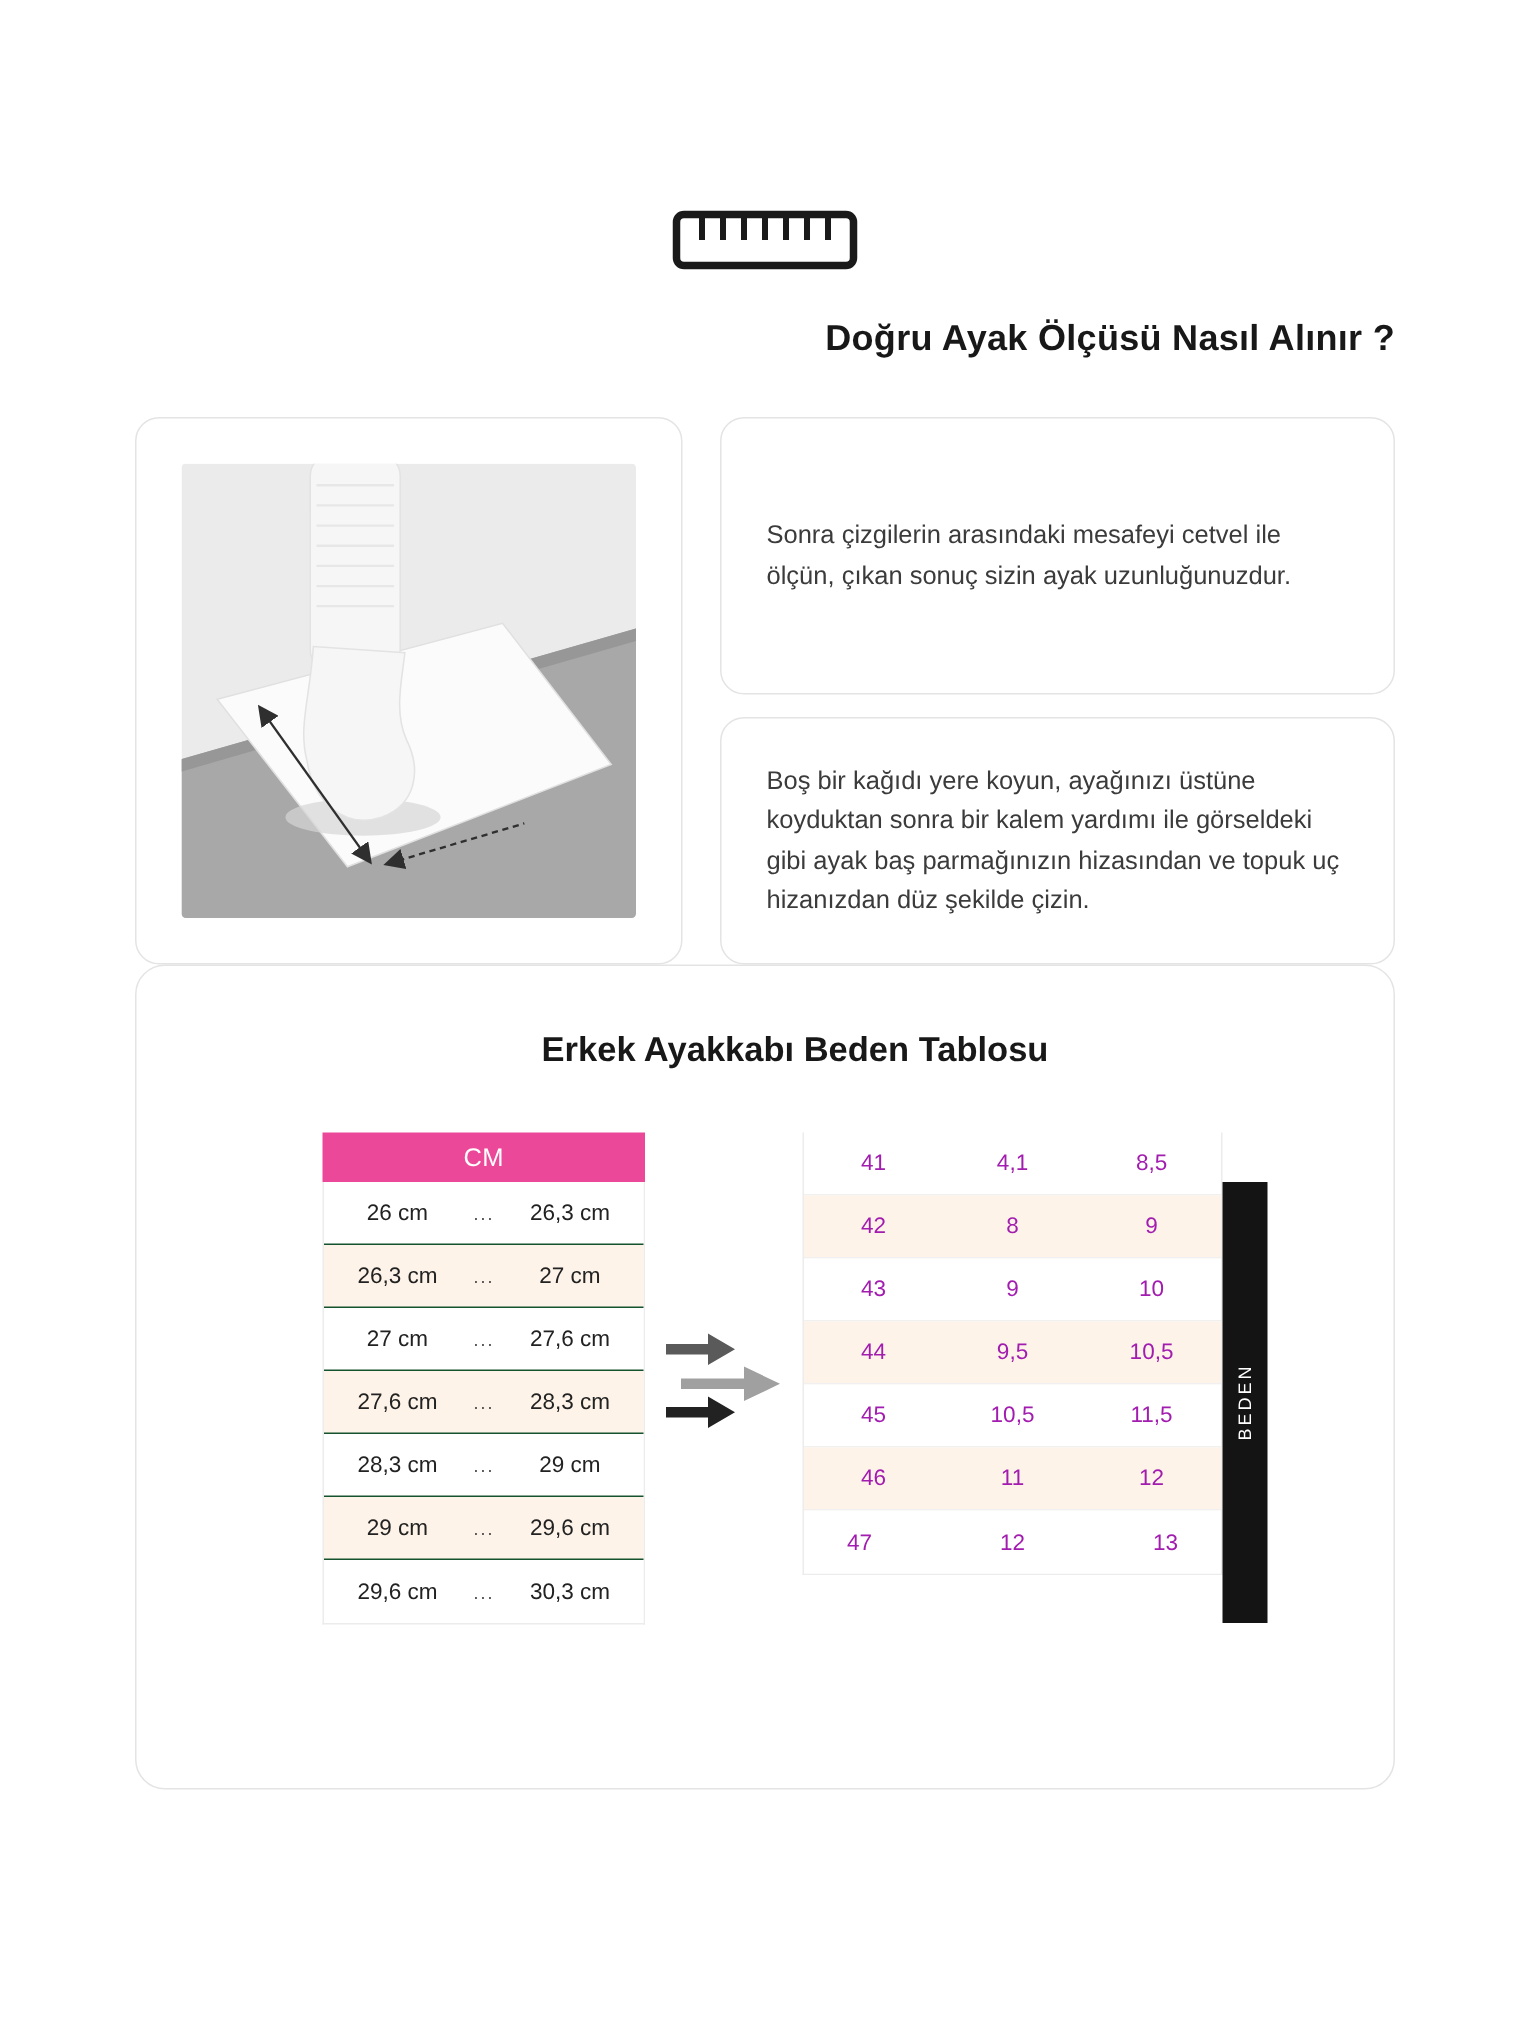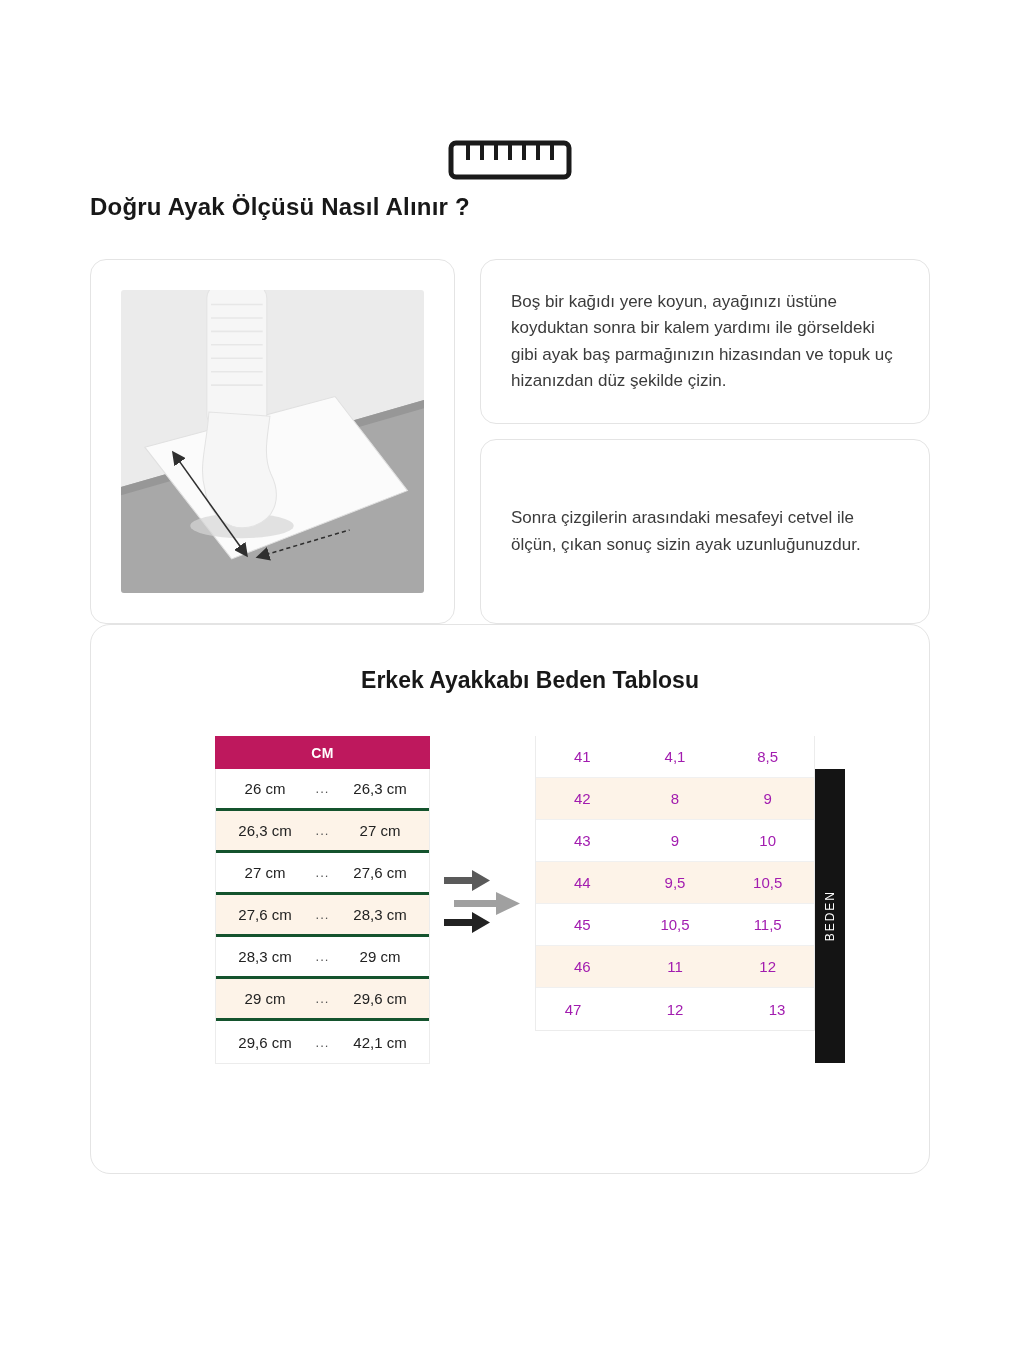--- a/index.html
+++ b/index.html
@@ -8,22 +8,22 @@
     width: 1020px; height: 1360px;
     font-family: "Liberation Sans", sans-serif;
     color: #1f1f1f;
     overflow: hidden;
   }
   .page { width: 840px; margin: 0 auto; padding-top: 140px; }
 
   .ruler-wrap { display: flex; justify-content: center; }
 
   .page-title {
-    text-align: left; font-size: 24px; font-weight: 700;
-    margin-top: 13px; letter-spacing: 0.2px; color: #181818;
+    text-align: right; font-size: 24px; font-weight: 700;
+    margin-top: 32px; letter-spacing: 0.2px; color: #181818;
   }
 
   .top-section { display: flex; gap: 25px; margin-top: 38px; }
 
   .photo-card {
     width: 365px; height: 365px; flex: 0 0 365px;
     border: 1px solid #e4e4e4; border-radius: 16px;
     padding: 30px; background: #fff;
   }
   .photo { width: 100%; height: 100%; overflow: hidden; border-radius: 3px; }
@@ -40,31 +40,31 @@
 
   .table-card {
     border: 1px solid #e4e4e4; border-radius: 20px;
     height: 550px; padding-top: 42px; background: #fff; padding-left: 40px;
   }
   .table-title { text-align: center; font-size: 23px; font-weight: 700; color: #181818; }
 
   .tables-row { display: flex; align-items: flex-start; justify-content: center; margin-top: 42px; }
 
   .t-header {
-    height: 33px; background: #be185d; color: #ffffff;
+    height: 33px; background: #ec4899; color: #ffffff;
     display: flex; align-items: center; justify-content: center;
-    font-size: 14px; letter-spacing: 0.3px; font-weight: bold;
+    font-size: 17px; letter-spacing: 0.3px;
   }
 
   .cm-table { width: 215px; }
   .cm-body { border: 1px solid #ececec; border-top: none; }
   .cm-row {
     height: 42px; display: flex; align-items: center;
     padding: 0 8px; font-size: 15px; color: #222;
-    border-bottom: 3px solid #14532d; background: #fff;
+    border-bottom: 1px solid #14532d; background: #fff;
   }
   .cm-row:last-child { border-bottom: none; }
   .cm-row:nth-child(even) { background: #fdf3e8; }
   .cm-from, .cm-to { width: 82px; text-align: center; }
   .cm-sep { flex: 1; text-align: center; color: #555; font-size: 13px; letter-spacing: 1px; }
 
   .arrows-zone {
     width: 105px; display: flex; justify-content: center;
     align-self: center;
   }
@@ -149,25 +149,25 @@
           <path d="M 90 118 C 88 150, 80 170, 86 192 C 90 218, 110 236, 134 228 C 156 220, 160 198, 150 178 C 142 160, 147 140, 149 122 Z" fill="#f6f6f6" stroke="#e3e3e3"></path>
 
           <line x1="56" y1="158" x2="126" y2="256" stroke="#2f2f2f" stroke-width="1.5" marker-start="url(#ah)" marker-end="url(#ah)"></line>
 
           <line x1="138" y1="258" x2="226" y2="232" stroke="#2f2f2f" stroke-width="1.5" stroke-dasharray="4 3" marker-start="url(#ah)"></line>
         </svg>
       </div>
     </div>
 
     <div class="steps">
+      <div class="step-box second">
+        <p class="step-text">Sonra çizgilerin arasındaki mesafeyi cetvel ile ölçün, çıkan sonuç sizin ayak uzunluğunuzdur.</p>
+      </div>
       <div class="step-box first">
         <p class="step-text">Boş bir kağıdı yere koyun, ayağınızı üstüne koyduktan sonra bir kalem yardımı ile görseldeki gibi ayak baş parmağınızın hizasından ve topuk uç hizanızdan düz şekilde çizin.</p>
-      </div>
-      <div class="step-box second">
-        <p class="step-text">Sonra çizgilerin arasındaki mesafeyi cetvel ile ölçün, çıkan sonuç sizin ayak uzunluğunuzdur.</p>
       </div>
     </div>
   </div>
 
   <div class="table-card">
     <h2 class="table-title">Erkek Ayakkabı Beden Tablosu</h2>
 
     <div class="tables-row">
 
       <div class="cm-table">
@@ -199,21 +199,21 @@
             <span class="cm-to">29 cm</span>
           </div>
           <div class="cm-row">
             <span class="cm-from">29 cm</span>
             <span class="cm-sep">...</span>
             <span class="cm-to">29,6 cm</span>
           </div>
           <div class="cm-row">
             <span class="cm-from">29,6 cm</span>
             <span class="cm-sep">...</span>
-            <span class="cm-to">42,1 cm</span>
+            <span class="cm-to">30,3 cm</span>
           </div>
         </div>
       </div>
 
       <div class="arrows-zone">
         <svg width="78" height="66" viewBox="0 0 78 66">
           <polygon points="0,10 28,10 28,3 46,13.5 28,24 28,17 0,17" fill="#5a5a5a"></polygon>
           <polygon points="10,33 52,33 52,25 76,36.5 52,48 52,40 10,40" fill="#a0a0a0"></polygon>
           <polygon points="0,52 28,52 28,45 46,55.5 28,66 28,59 0,59" fill="#222222"></polygon>
         </svg>

